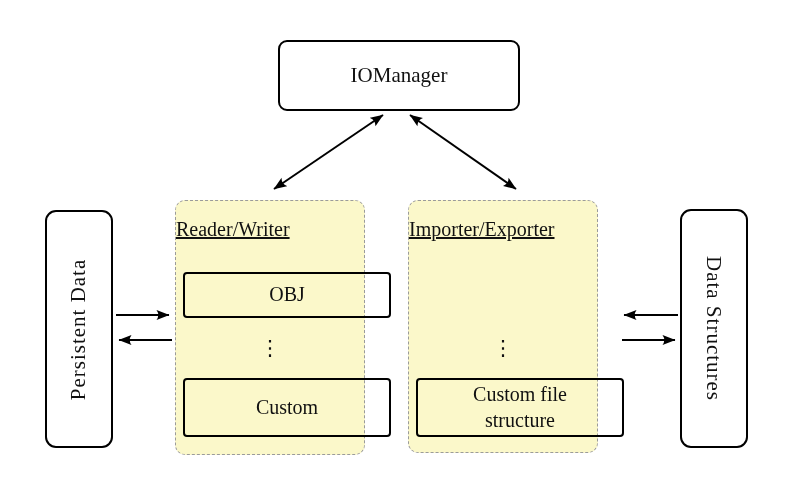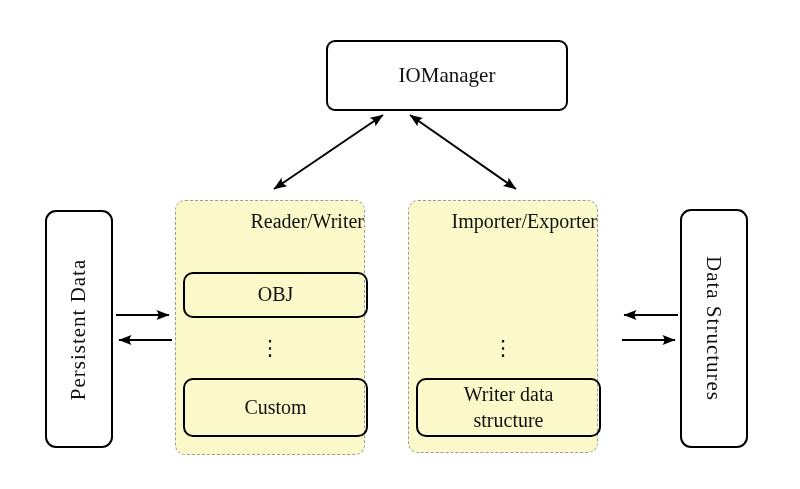--- a/index.html
+++ b/index.html
@@ -4,35 +4,35 @@
 <style>
   html,body { margin:0; padding:0; background:#ffffff; }
   .canvas {
     position:relative; width:800px; height:489px; background:#ffffff;
     font-family:"Liberation Serif","DejaVu Serif",serif; color:#111;
     overflow:hidden;
   }
   .node {
     position:absolute; background:#ffffff;
     border:2.5px solid #000; border-radius:9px;
-    display:flex; align-items:center; justify-content:center;margin-left:48px;
+    display:flex; align-items:center; justify-content:center;
   }
   #iomanager { left:278px; top:40px; width:238px; height:67px; font-size:21px; }
   .group {
     position:absolute; top:200px; width:190px;
     background:var(--group-fill,#FBF8CA);
     border:1.6px dashed var(--group-border,#9b9b9b);
     border-radius:10px; box-sizing:border-box;
   }
   #reader-writer-group { left:175px; height:255px; }
   #importer-exporter-group { left:408px; height:253px; }
-  .group-title { margin-top:9px; text-align:right; font-size:20px; }
+  .group-title { margin-top:17px; text-align:left; font-size:20px;text-decoration:underline; }
   .item-box {
-    position:absolute; left:7px; width:185px;
-    border:2.5px solid #000; border-radius:10px;
+    position:absolute; left:7px; width:208px;
+    border:2.5px solid #000; border-radius:4px;
     display:flex; align-items:center; justify-content:center;
     font-size:20px; text-align:center; line-height:1.28;
     box-sizing:border-box; background:transparent;
   }
   .item-top { top:71px; height:46px; }
   .item-bottom { top:177px; height:59px; }
   .dots {
     position:absolute; left:0; right:0; top:131px; height:32px;
     text-align:center; font-size:21px; line-height:32px;
   }
@@ -78,21 +78,21 @@
         <span>Custom</span><br>
       </span>
     </div>
   </div>
 
   <div class="group" id="importer-exporter-group">
     <div class="group-title">Importer/Exporter</div>
     <div class="dots">⋮</div>
     <div class="item-box item-bottom">
       <span>
-        <span>Writer data</span><br>
+        <span>Custom file</span><br>
         <span>structure</span>
       </span>
     </div>
   </div>
 
   <svg class="arrows" width="800" height="489" viewBox="0 0 800 489">
     <defs>
       <marker id="arr" markerUnits="userSpaceOnUse" markerWidth="14" markerHeight="11" viewBox="0 0 14 11" refX="13" refY="5.5" orient="auto-start-reverse">
         <path d="M0.5,0.5 L13.5,5.5 L0.5,10.5 Q4,5.5 0.5,0.5 z" fill="#000"></path>
       </marker>

